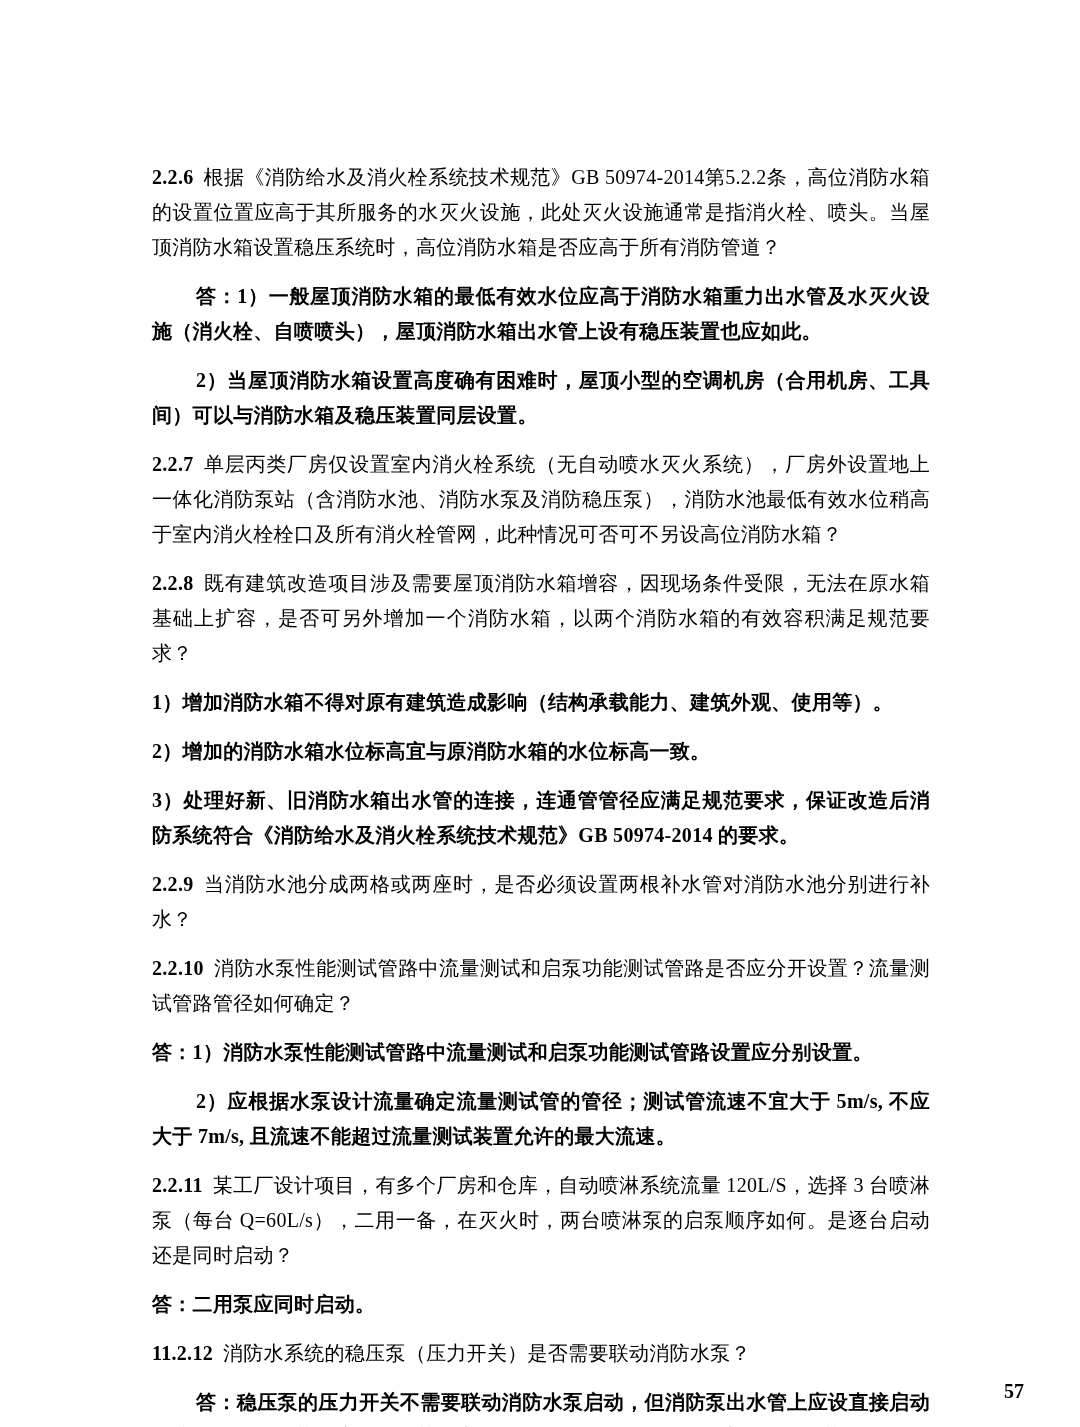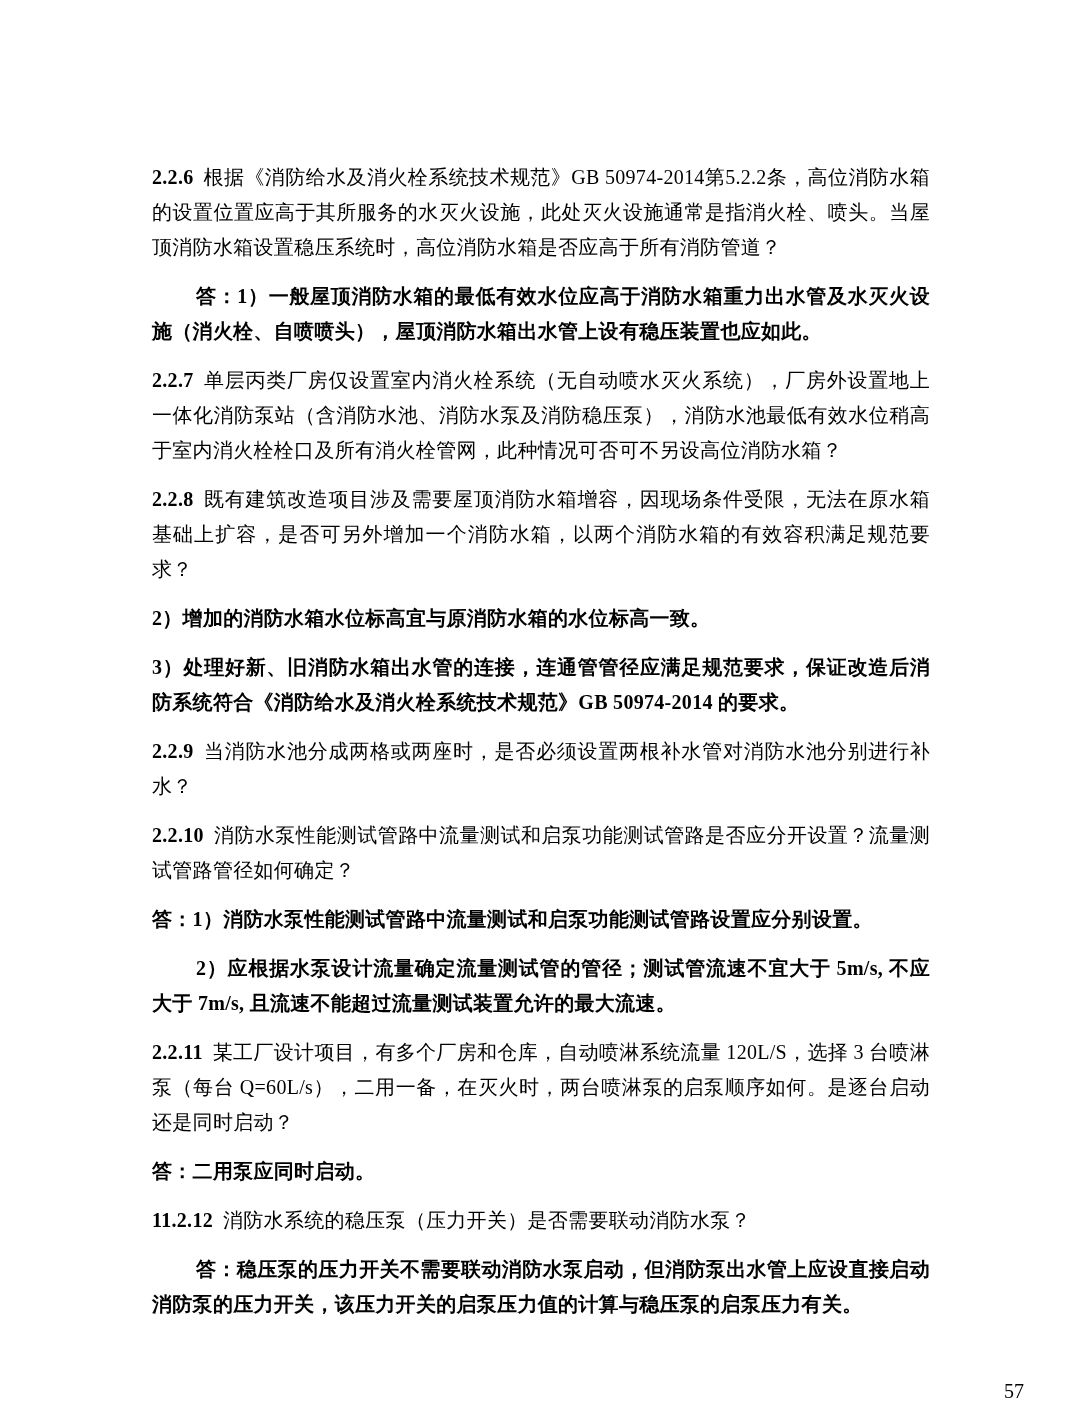--- a/index.html
+++ b/index.html
@@ -39,38 +39,41 @@
     font-weight: 700;
     margin-right: 10px;
     white-space: nowrap;
   }
   .page-number {
     position: absolute;
     right: 56px;
     bottom: 24px;
     font-size: 20px;
     line-height: 24px;
+    font-weight: bold;
   }
 </style>
 </head>
 <body>
 
 <main class="doc-page">
   <div id="paragraphs">
   <p class="para"><span class="qnum">2.2.6</span><span class="para-text">根据《消防给水及消火栓系统技术规范》GB 50974-2014第5.2.2条，高位消防水箱的设置位置应高于其所服务的水灭火设施，此处灭火设施通常是指消火栓、喷头。当屋顶消防水箱设置稳压系统时，高位消防水箱是否应高于所有消防管道？</span></p>
 
   <p class="para bold indent"><span class="para-text">答：1）一般屋顶消防水箱的最低有效水位应高于消防水箱重力出水管及水灭火设施（消火栓、自喷喷头），屋顶消防水箱出水管上设有稳压装置也应如此。</span></p>
 
+  <p class="para bold indent"><span class="para-text">2）当屋顶消防水箱设置高度确有困难时，屋顶小型的空调机房（合用机房、工具间）可以与消防水箱及稳压装置同层设置。</span></p>
 
   <p class="para"><span class="qnum">2.2.7</span><span class="para-text">单层丙类厂房仅设置室内消火栓系统（无自动喷水灭火系统），厂房外设置地上一体化消防泵站（含消防水池、消防水泵及消防稳压泵），消防水池最低有效水位稍高于室内消火栓栓口及所有消火栓管网，此种情况可否可不另设高位消防水箱？</span></p>
 
 
   <p class="para"><span class="qnum">2.2.8</span><span class="para-text">既有建筑改造项目涉及需要屋顶消防水箱增容，因现场条件受限，无法在原水箱基础上扩容，是否可另外增加一个消防水箱，以两个消防水箱的有效容积满足规范要求？</span></p>
 
 
+  <p class="para bold"><span class="para-text">1）增加消防水箱不得对原有建筑造成影响（结构承载能力、建筑外观、使用等）。</span></p>
 
   <p class="para bold"><span class="para-text">2）增加的消防水箱水位标高宜与原消防水箱的水位标高一致。</span></p>
 
   <p class="para bold"><span class="para-text">3）处理好新、旧消防水箱出水管的连接，连通管管径应满足规范要求，保证改造后消防系统符合《消防给水及消火栓系统技术规范》GB 50974-2014 的要求。</span></p>
 
   <p class="para"><span class="qnum">2.2.9</span><span class="para-text">当消防水池分成两格或两座时，是否必须设置两根补水管对消防水池分别进行补水？</span></p>
 
 
   <p class="para"><span class="qnum">2.2.10</span><span class="para-text">消防水泵性能测试管路中流量测试和启泵功能测试管路是否应分开设置？流量测试管路管径如何确定？</span></p>
 

